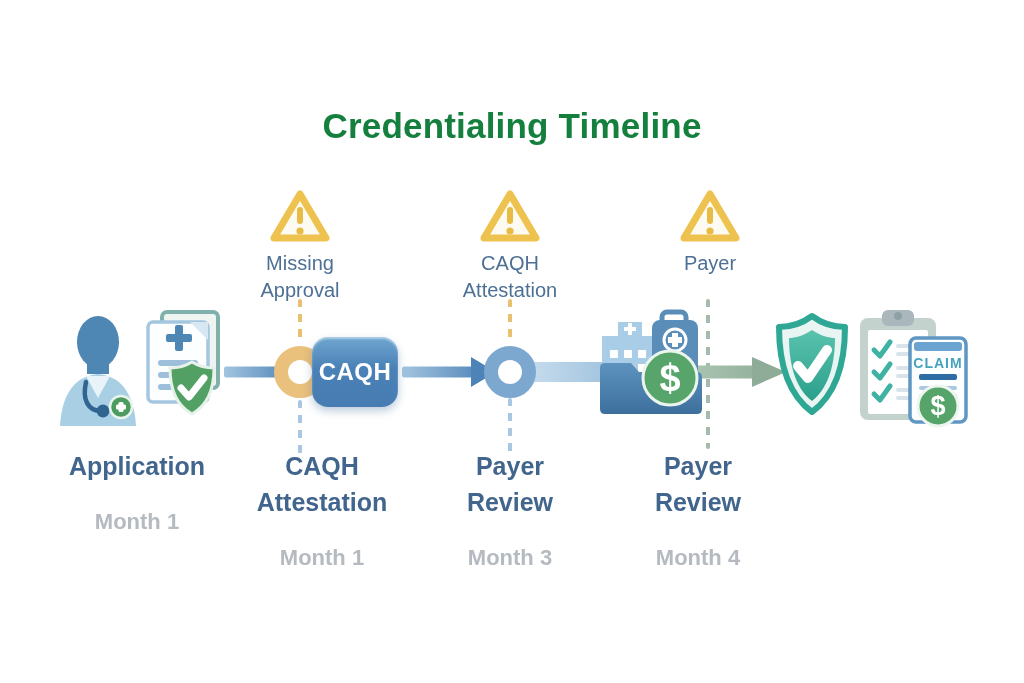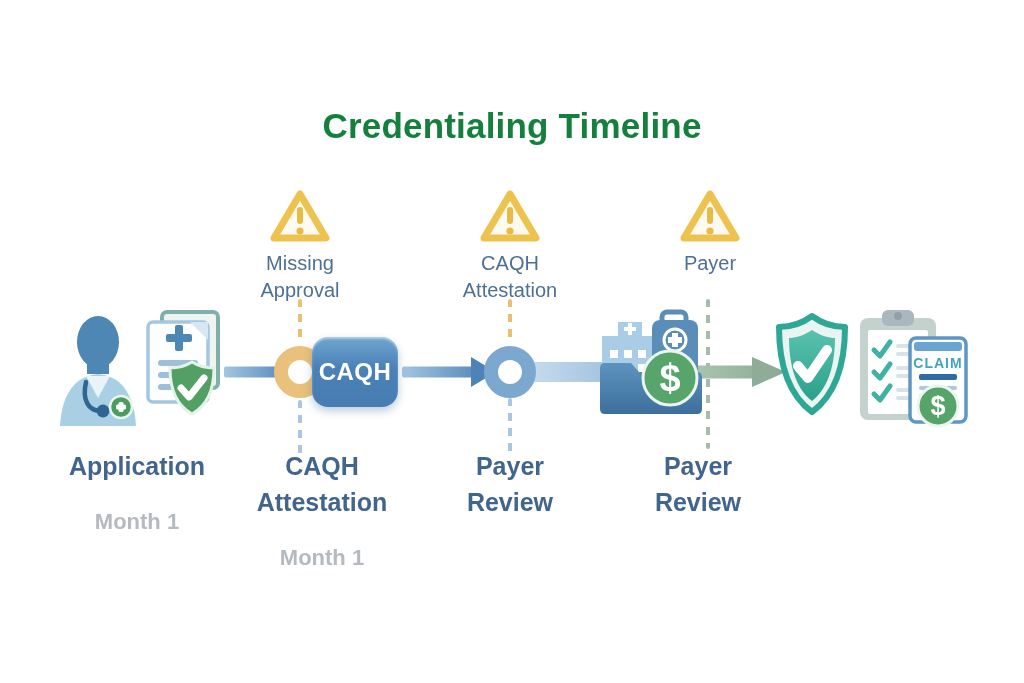--- a/index.html
+++ b/index.html
@@ -244,25 +244,27 @@
       <div>Attestation</div>
     </div>
     <div class="stage-month">Month 1</div>
   </div>
 
   <div class="stage" style="left:400px;">
     <div class="stage-name">
       <div>Payer</div>
       <div>Review</div>
     </div>
+    <div class="stage-month">Month 3</div>
   </div>
 
   <div class="stage" style="left:588px;">
     <div class="stage-name">
       <div>Payer</div>
       <div>Review</div>
     </div>
+    <div class="stage-month">Month 4</div>
   </div>
 
   <div class="stage" style="left:774px;">
   </div>
 
 </div>
 
 </body></html>

